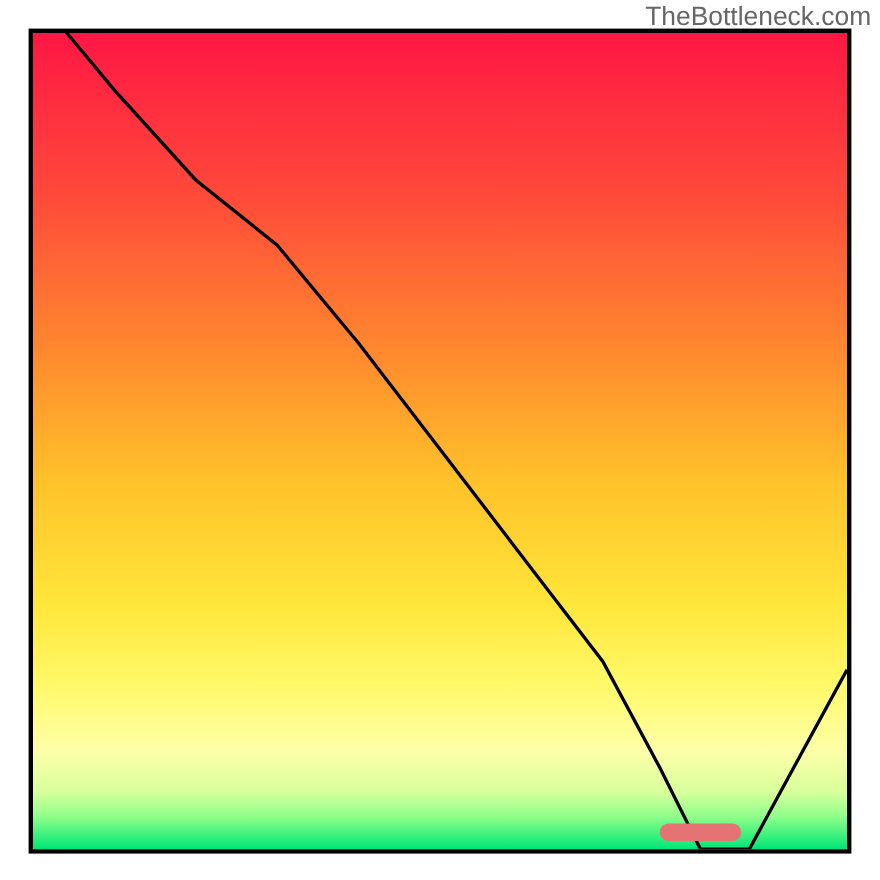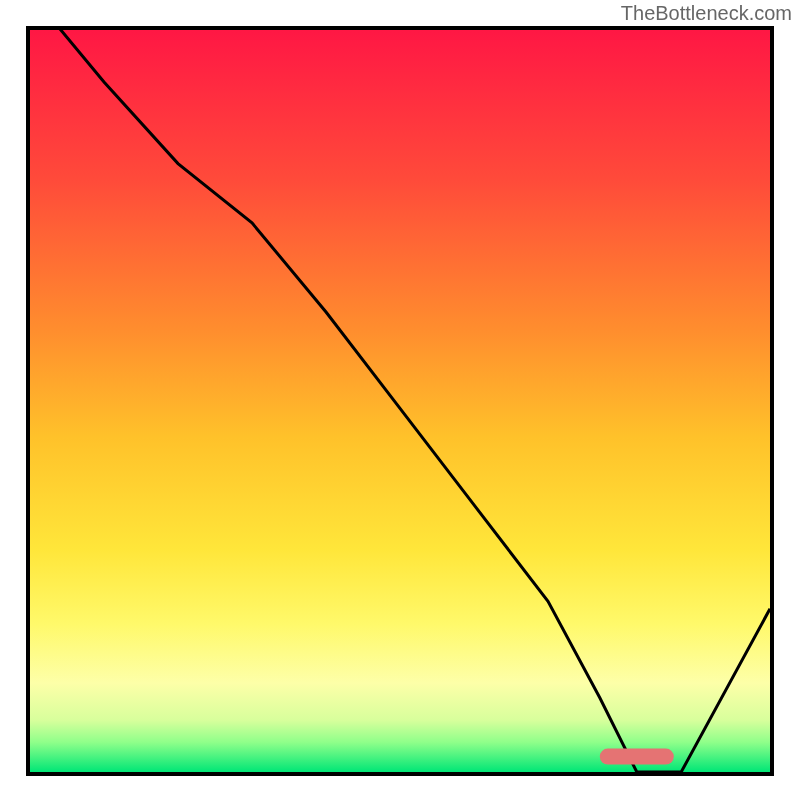--- a/index.html
+++ b/index.html
@@ -13,21 +13,21 @@
   .container {
     width: 800px;
     height: 800px;
     position: relative;
     background: white;
   }
   .attribution {
     position: absolute;
     top: 2px;
     right: 8px;
-    font-size: 20px;
+    font-size: 24px;
     color: #666;
     font-family: Arial, sans-serif;
     z-index: 10;
   }
   .chart-area {
     position: absolute;
     left: 26px;
     top: 26px;
     width: 748px;
     height: 750px;

